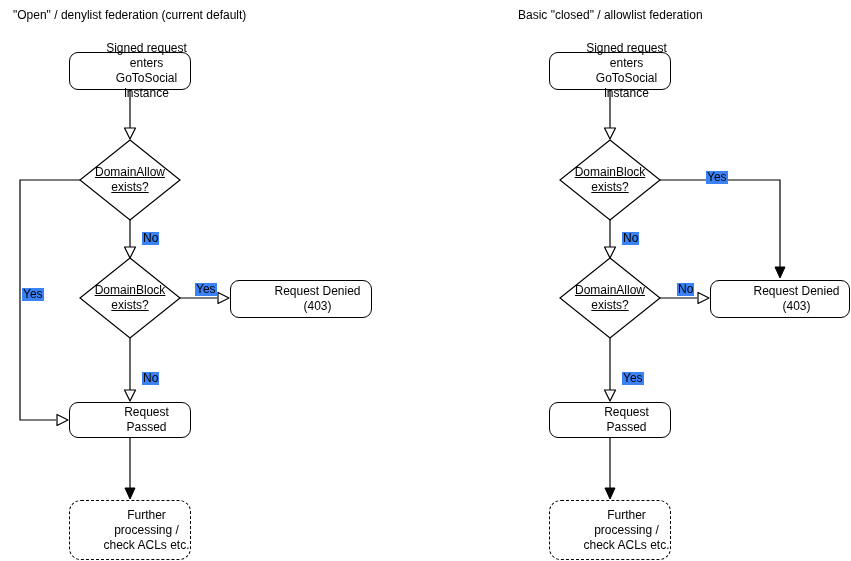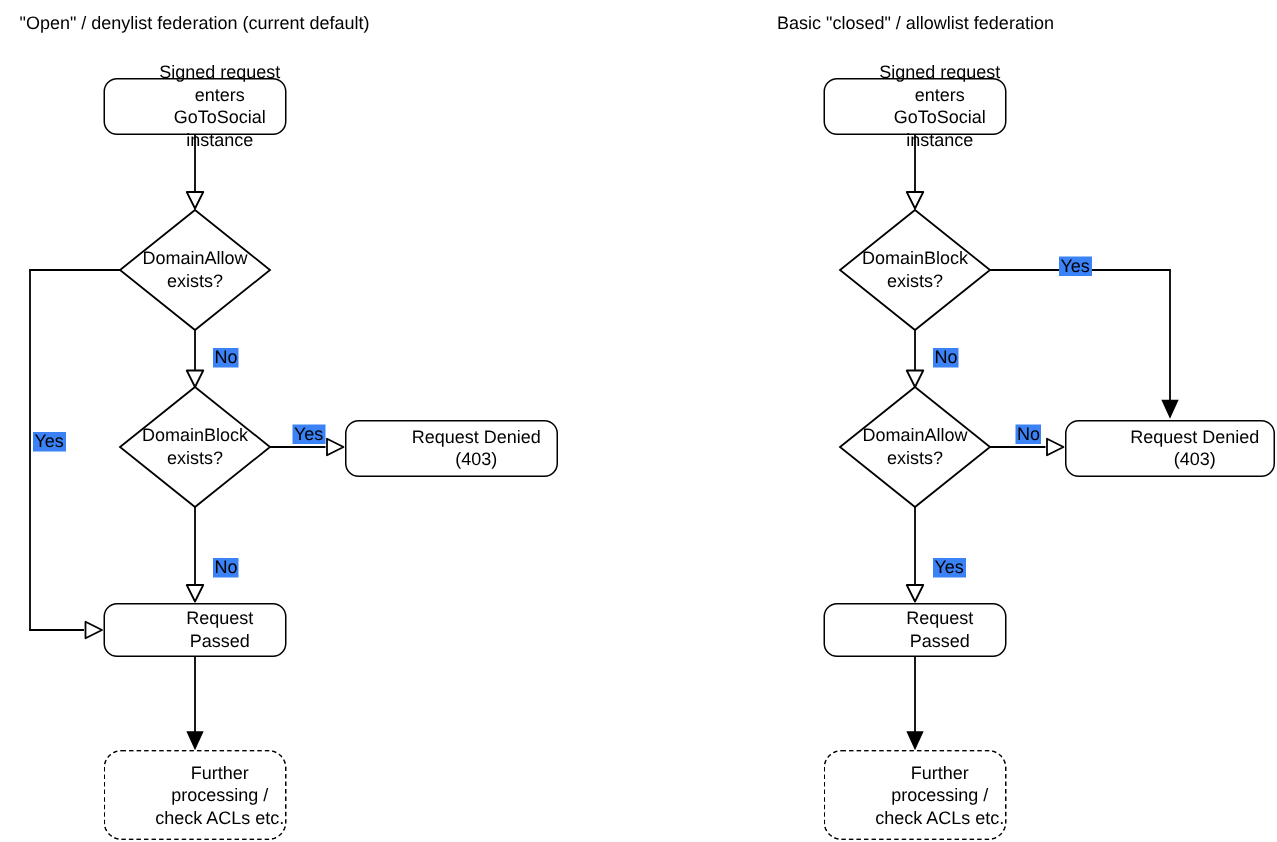--- a/index.html
+++ b/index.html
@@ -45,20 +45,21 @@
   .diamond-label {
     position: absolute;
     display: flex;
     align-items: center;
     justify-content: center;
     text-align: center;
     font-size: 12px;
     line-height: 15px;
     white-space: pre-line;
     pointer-events: none;
+    text-decoration: underline;
   }
   .edge-label {
     position: absolute;
     font-size: 12px;
     line-height: 13px;
     background: #3b82f6;
     padding: 0 1px;
     white-space: nowrap;
   }
 </style>

